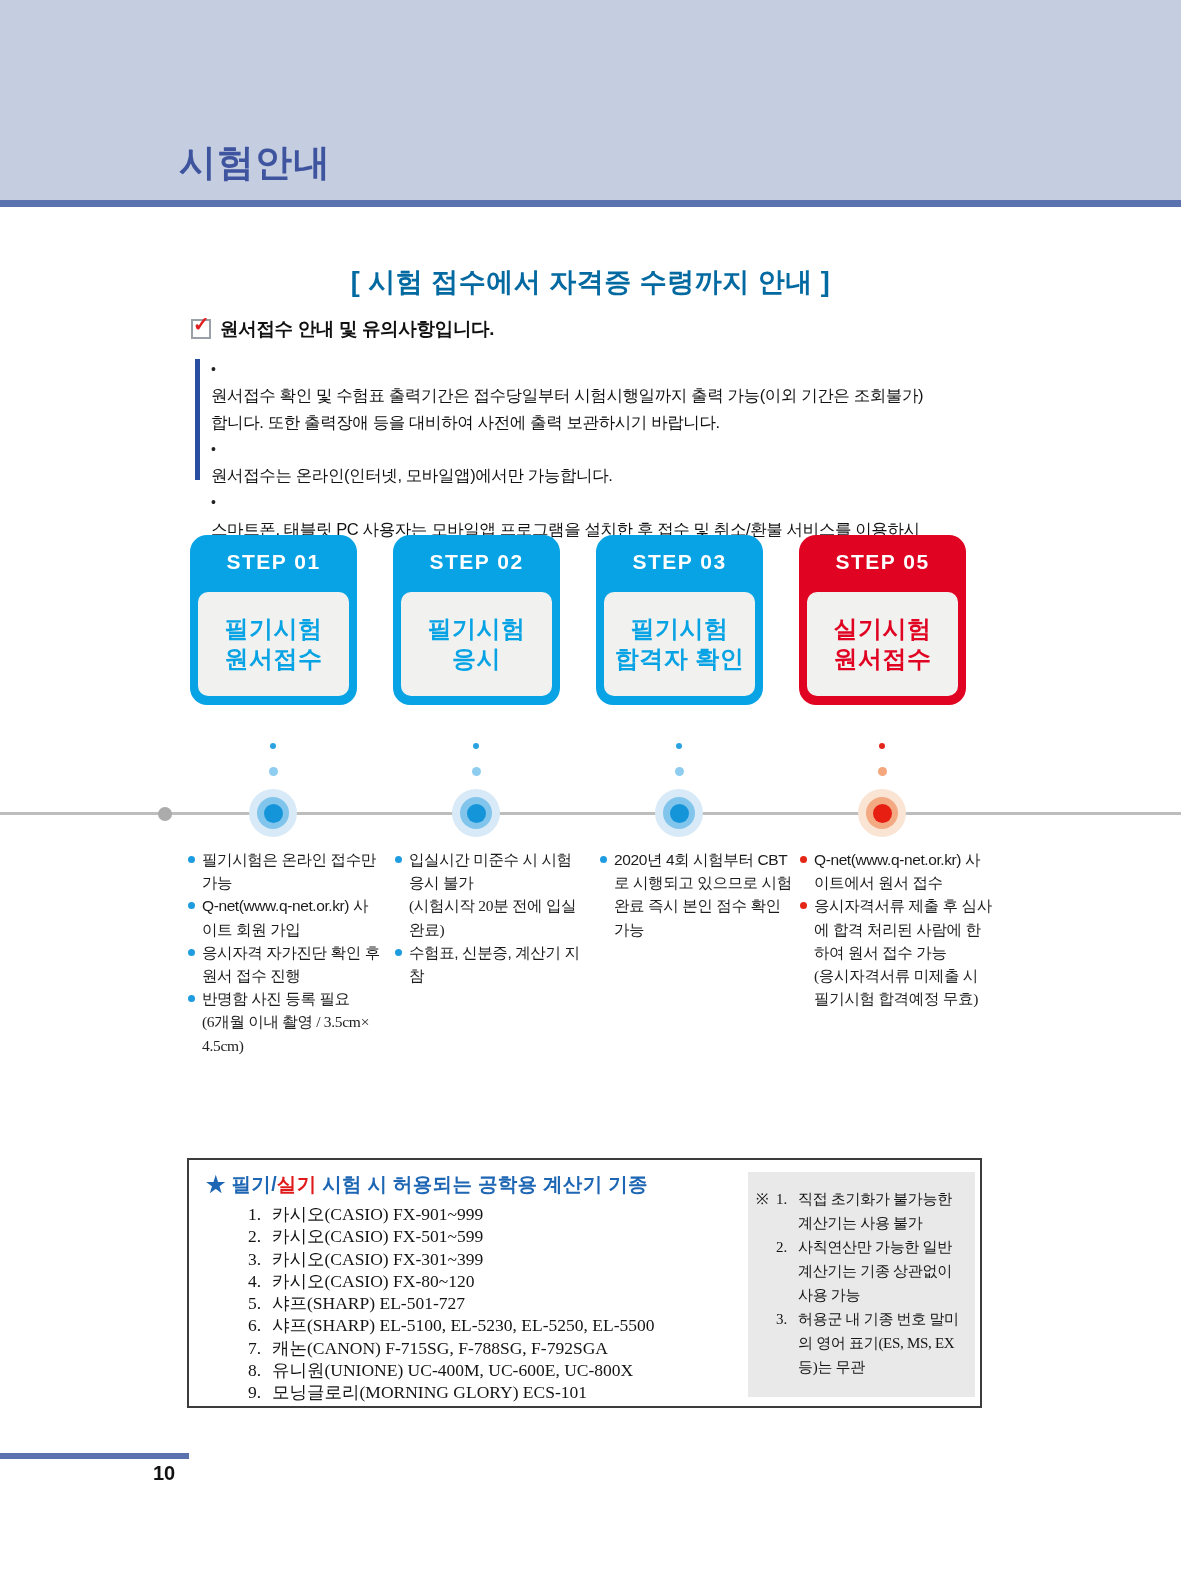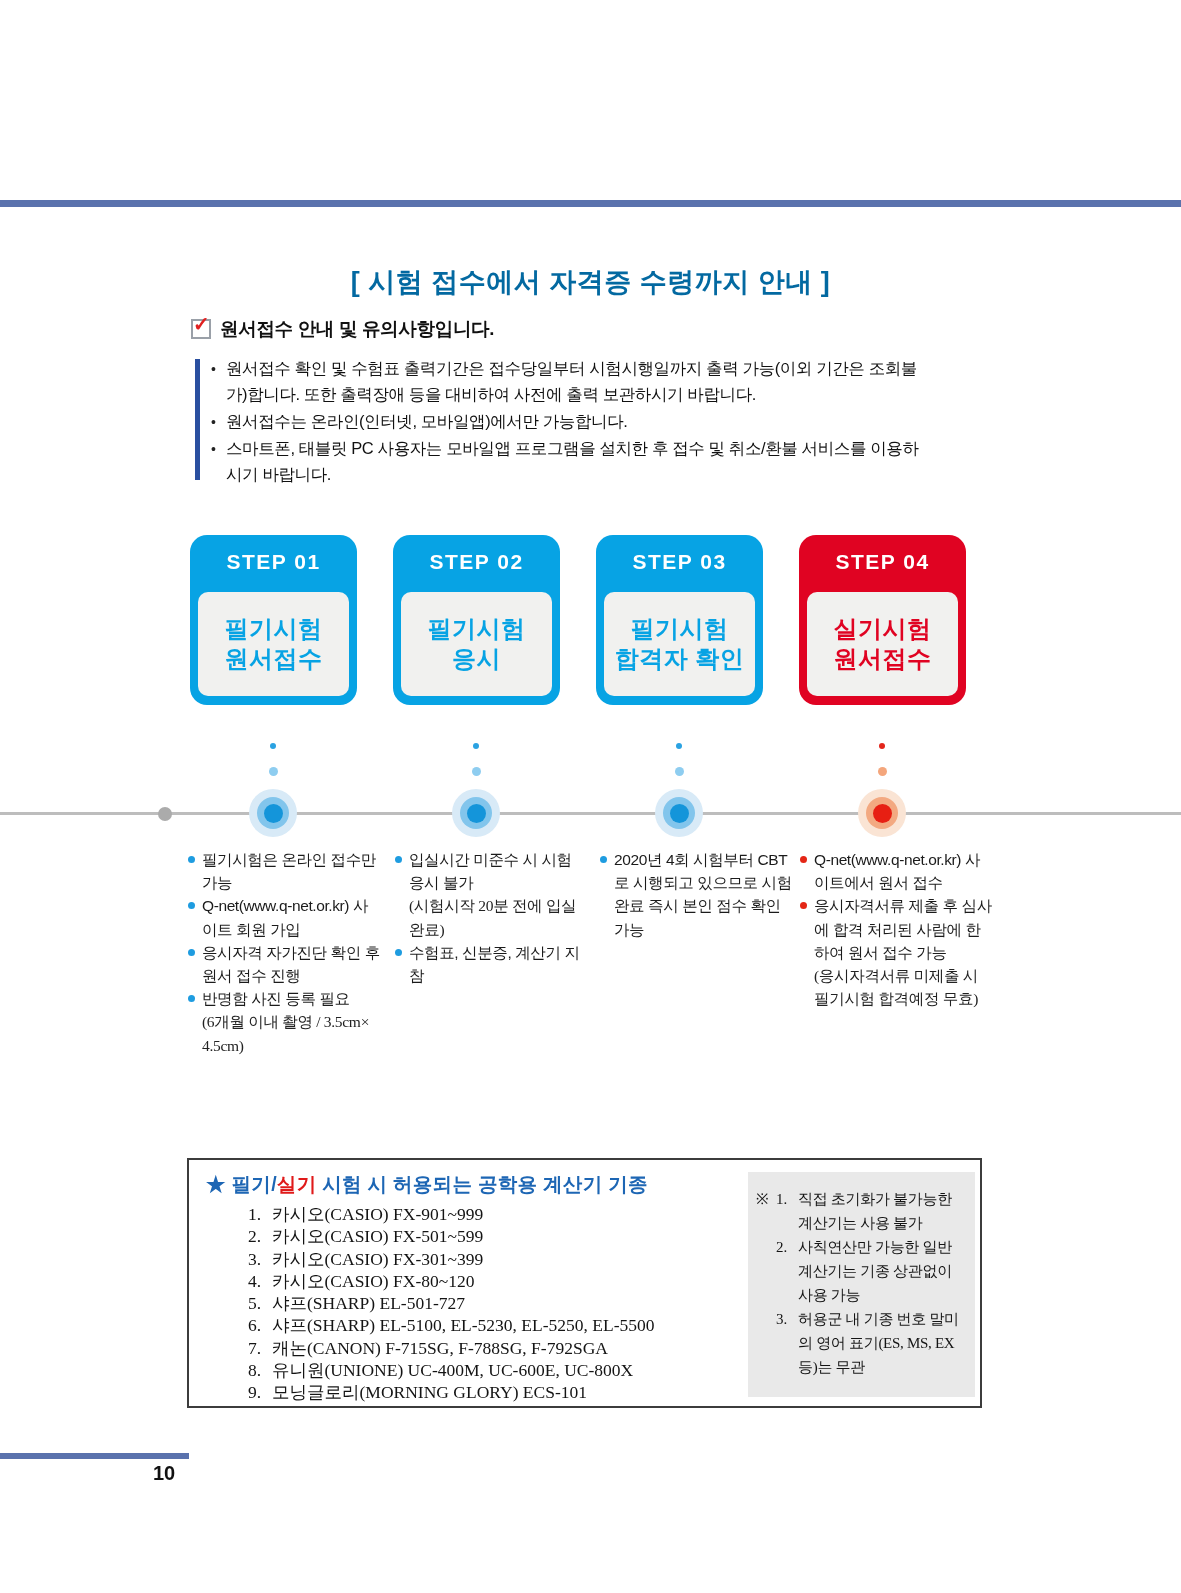--- a/index.html
+++ b/index.html
@@ -19,21 +19,21 @@
   
   .check-row{position:absolute;left:191px;top:316px;display:flex;align-items:center;}
   .checkbox{position:relative;width:16px;height:16px;border:2px solid #9aa0a8;background:#fff;
             margin-right:9px;flex:none;}
   .checkbox .tick{position:absolute;left:0px;top:-7px;color:#e02020;font-size:20px;font-weight:bold;line-height:20px;}
   .check-label{font-size:18.5px;font-weight:bold;color:#101010;letter-spacing:-0.3px;}
 
   
   .notice-bar{position:absolute;left:195px;top:359px;width:5px;height:121px;background:#2a4fa0;}
   .notice{position:absolute;left:211px;top:355px;width:716px;}
-  .notice-item{display:flex;font-size:16.5px;line-height:26.3px;color:#111;letter-spacing:-0.4px;}
+  .notice-item{display:flex;font-size:16.5px;line-height:26.3px;color:#111;letter-spacing:-0.4px;flex-direction:column;}
   .n-dot{flex:none;width:15px;color:#222;}
   .n-dot::before{content:"•";font-size:14px;}
   .n-text{flex:1;word-break:break-all;}
 
   
   .step-card{position:absolute;top:535px;width:167px;height:170px;border-radius:17px;}
   .step-card.blue{background:#07a3e4;}
   .step-card.red{background:#e00322;}
   .step-card .hd{text-align:center;color:#fff;font-weight:bold;font-size:21px;
                  padding-top:15px;letter-spacing:1.5px;}
@@ -91,20 +91,23 @@
 
   
   .footer-bar{position:absolute;left:0;top:1453px;width:189px;height:6px;background:#5a72ad;}
   .page-num{position:absolute;left:153px;top:1462px;font-size:20px;font-weight:bold;color:#111;}
 </style>
 </head>
 <body>
 
 <div class="page">
 
+  <div class="header-band">
+    <div class="header-title">시험안내</div>
+  </div>
   <div class="header-rule"></div>
 
   <div class="main-title">[ 시험 접수에서 자격증 수령까지 안내 ]</div>
 
   <div class="check-row">
     <span class="checkbox">
         <span class="tick">✓</span>
       </span>
     <span class="check-label">원서접수 안내 및 유의사항입니다.</span>
   </div>
@@ -140,21 +143,21 @@
       <div class="t"><span>필기시험</span><br><span>응시</span></div>
     </div>
   </div>
   <div class="step-card blue" style="left:596px">
     <div class="hd">STEP 03</div>
     <div class="panel">
       <div class="t"><span>필기시험</span><br><span>합격자 확인</span></div>
     </div>
   </div>
   <div class="step-card red" style="left:799px">
-    <div class="hd">STEP 04</div>
+    <div class="hd">STEP 05</div>
     <div class="panel">
       <div class="t"><span>실기시험</span><br><span>원서접수</span></div>
     </div>
   </div>
 
   <div class="tl-line"></div>
   <div class="tl-cap"></div>
 
   <div class="dotA blue" style="left:270px"></div>
   <div class="dotB blue" style="left:269px"></div>

